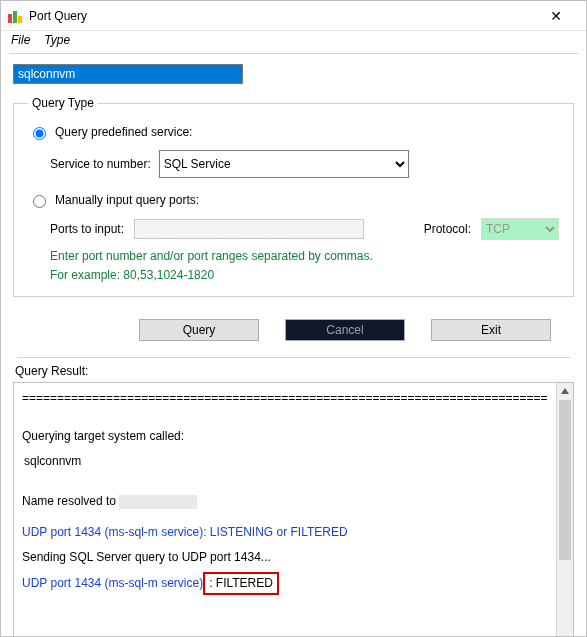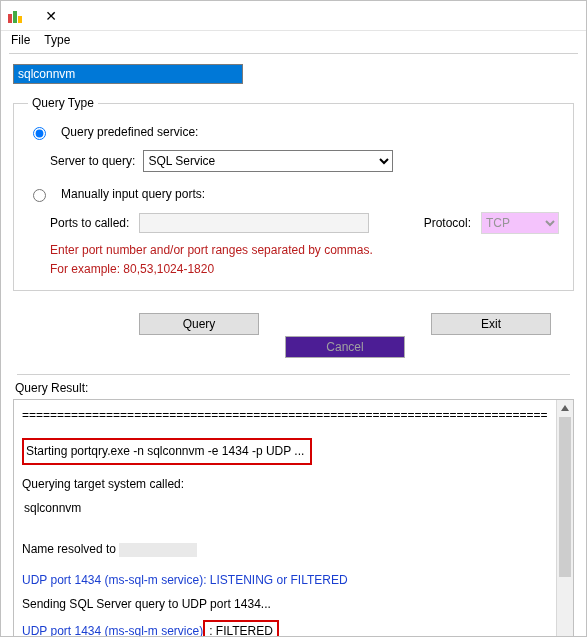--- a/index.html
+++ b/index.html
@@ -36,21 +36,21 @@
     display:flex; align-items:center; justify-content:center;
     cursor:pointer;
   }
   .close-x { font-size:14px; line-height:1; }
   
   .menubar {
     display:flex;
     gap:14px;
     padding: 2px 10px 4px 10px;
   }
-  .menubar span { cursor:default; }
+  .menubar span { cursor:default;font-style:italic; }
   .divider {
     height:1px; background:#d0d0d0;
     margin: 2px 8px 10px 8px;
   }
   .content { padding: 0 12px; }
   .rowline { display:flex; align-items:center; gap:6px; margin-bottom:12px; }
   .label { white-space:nowrap; }
   input.text {
     font: inherit;
     height:20px;
@@ -65,53 +65,53 @@
     border:1px solid #7a7a7a;
   }
   
   fieldset.qtype {
     border:1px solid #d0d0d0;
     padding: 10px 14px 10px 14px;
     margin: 0 0 12px 0;
     position:relative;
   }
   fieldset.qtype legend { padding:0 4px; font-size:12px; }
-  .radio-row { display:flex; align-items:center; gap:12px; margin:4px 0 10px 0; }
+  .radio-row { display:flex; align-items:center; gap:6px; margin:4px 0 10px 0; }
   .svc-row { display:flex; align-items:center; gap:8px; margin:0 0 14px 22px; }
   select.svc {
     font:inherit;
-    height:22px;
+    height:28px;
     width:250px;
     border:1px solid #7a7a7a;
     background:#fff;
   }
   .ports-row { display:flex; align-items:center; gap:10px; margin:8px 0 8px 22px; }
   input.ports { width:230px; background:#f4f4f4; border:1px solid #c8c8c8; }
   select.proto {
     font:inherit;
     height:22px;
     width:78px;
     border:1px solid #c8c8c8;
-    background:#f0abfc;
+    background:#86efac;
     color:#6a6a6a;
   }
-  .hint { margin:6px 0 2px 22px; color:#b91c1c; line-height:1.4; }
+  .hint { margin:6px 0 2px 22px; color:#15803d; line-height:1.4; }
   .btn-row {
     display:flex;
     padding: 10px 0 10px 0;
   }
   button.dlg {
     font:inherit;
     height:22px;
     width:120px;
     border:1px solid #adadad;
     background:#e1e1e1;
     cursor:pointer;
   }
-  button.dlg[disabled] { color:#a0a0a0; background:#4c1d95; cursor:default;margin-top:23px; }
+  button.dlg[disabled] { color:#a0a0a0; background:#0f172a; cursor:default; }
   .btn-spacer1 { width:126px; }
   .btn-gap { width:26px; }
   
   .result-label { margin: 4px 0 4px 2px; }
   .result-wrap {
     position:relative;
     border:1px solid #c0c0c0;
     height: 296px;
     display:flex;
   }
@@ -164,20 +164,21 @@
 <body>
 
 <div class="titlebar">
   <span class="app-icon">
     <svg viewBox="0 0 16 16" width="16" height="16">
       <rect x="1" y="6" width="4" height="9" fill="#d44"></rect>
       <rect x="6" y="3" width="4" height="12" fill="#4a4"></rect>
       <rect x="11" y="8" width="4" height="7" fill="#fb0"></rect>
     </svg>
   </span>
+  <span class="title-text">Port Query</span>
   <div class="close-btn">
     <span class="close-x">✕</span>
   </div>
 </div>
 
 <div class="menubar">
   <span>File</span>
   <span>Type</span>
 </div>
 <div class="divider"></div>
@@ -189,33 +190,33 @@
   </div>
 
   <fieldset class="qtype">
     <legend>Query Type</legend>
 
     <div class="radio-row">
       <input type="radio" name="qt" checked="" style="">
       <span>Query predefined service:</span>
     </div>
     <div class="svc-row">
-      <span>Server to query:</span>
+      <span>Service to number:</span>
       <select class="svc">
         <option>SQL Service</option>
       </select>
     </div>
 
     <div class="radio-row">
       <input type="radio" name="qt" style="">
       <span>Manually input query ports:</span>
     </div>
 
     <div class="ports-row">
-      <span>Ports to called:</span>
+      <span>Ports to input:</span>
       <input class="text ports" type="text" disabled="" value="" style="">
       <div style="flex:1"></div>
       <span>Protocol:</span>
       <select class="proto" disabled="">
         <option>TCP</option>
       </select>
     </div>
 
     <div class="hint">Enter port number and/or port ranges separated by commas.</div>
     <div class="hint" style="margin-top:0">For example: 80,53,1024-1820</div>
@@ -230,23 +231,20 @@
     <button class="dlg">Exit</button>
   </div>
 
   <div class="sep-line"></div>
 
   <div class="result-label">Query Result:</div>
   <div class="result-wrap">
     <div class="result-body">
       <div class="eqline">===========================================================================</div>
       <div class="spacer-v"></div>
-      <span class="redbox1">
-        <span>Starting portqry.exe -n sqlconnvm -e 1434 -p UDP ...</span>
-      </span>
       <div class="spacer-v"></div>
       <div>Querying target system called:</div>
       <div style="height:6px"></div>
       <div style="padding-left:2px">sqlconnvm</div>
       <div style="height:6px"></div>
       <div class="spacer-v"></div><div style="height:6px"></div>
       <div>
         <span>Name resolved to </span><span class="redacted"></span>
       </div>
       <div style="height:6px"></div>

